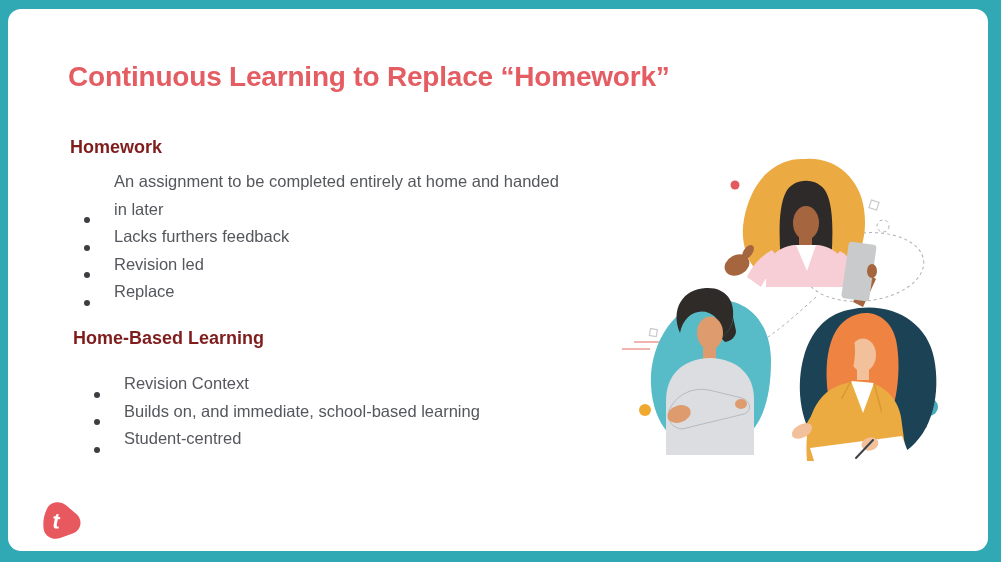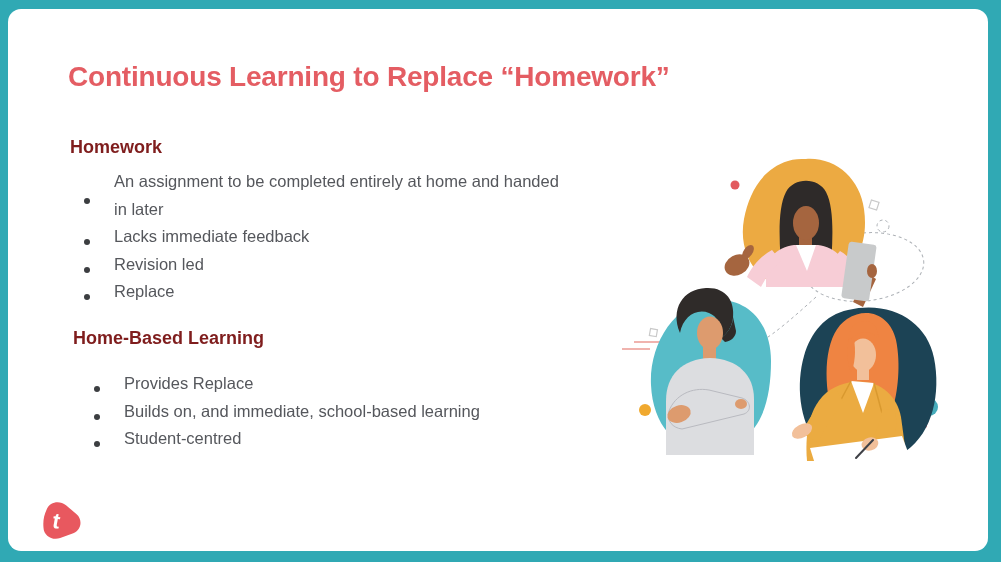--- a/index.html
+++ b/index.html
@@ -21,21 +21,21 @@
   }
   .sec-heading {
     position:absolute; font-size:18px; font-weight:bold; color:#7f1d1d;
     white-space:nowrap;
   }
   #heading1 { left:62px; top:128px; }
   #heading2 { left:65px; top:319px; }
   ul.blist { list-style:none; margin:0; padding:0; position:absolute; }
   #list1 { left:76px; top:159px; }
   #list2 { left:86px; top:361px; }
-  .blist li { display:flex; align-items:center; font-size:16.5px; line-height:27.5px; color:#55575c; }
+  .blist li { display:flex; align-items:flex-end; font-size:16.5px; line-height:27.5px; color:#55575c; }
   .dot { flex:none; width:6px; height:6px; border-radius:50%; background:#3c3e41; margin:11px 24px 0 0; }
   .txt { max-width:450px; }
   .illustration { position:absolute; left:612px; top:138px; }
   .logo { position:absolute; left:28px; top:490px; }
   .dash { fill:none; stroke:#adb1b6; stroke-width:1; stroke-dasharray:3 3; }
   .sq { fill:none; stroke-width:1.2; }
 </style>
 </head>
 <body>
 
@@ -45,38 +45,38 @@
 
   <div class="sec-heading" id="heading1">Homework</div>
 
   <ul class="blist" id="list1">
     <li>
       <span class="dot"></span>
       <span class="txt">An assignment to be completed entirely at home and handed in later</span>
     </li>
     <li>
       <span class="dot"></span>
-      <span class="txt">Lacks immediate feedback</span>
+      <span class="txt">Lacks furthers feedback</span>
     </li>
     <li>
       <span class="dot"></span>
       <span class="txt">Revision led</span>
     </li>
     <li>
       <span class="dot"></span>
       <span class="txt">Replace</span>
     </li>
   </ul>
 
   <div class="sec-heading" id="heading2">Home-Based Learning</div>
 
   <ul class="blist" id="list2">
     <li>
       <span class="dot"></span>
-      <span class="txt">Provides Replace</span>
+      <span class="txt">Revision Context</span>
     </li>
     <li>
       <span class="dot"></span>
       <span class="txt">Builds on, and immediate, school-based learning</span>
     </li>
     <li>
       <span class="dot"></span>
       <span class="txt">Student-centred</span>
     </li>
   </ul>

